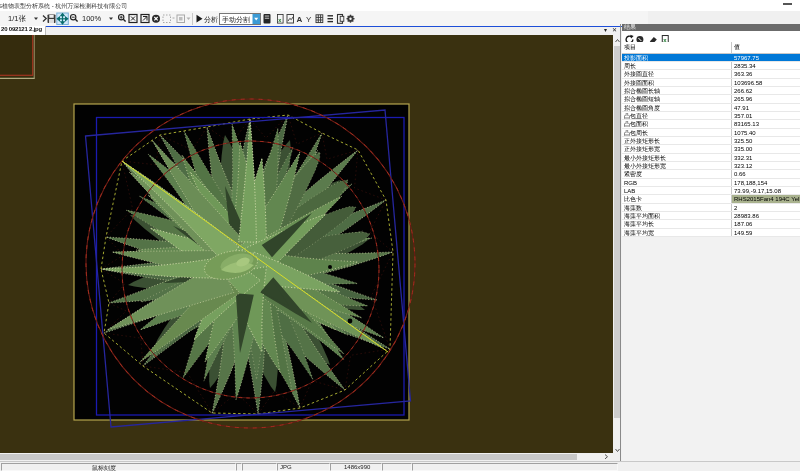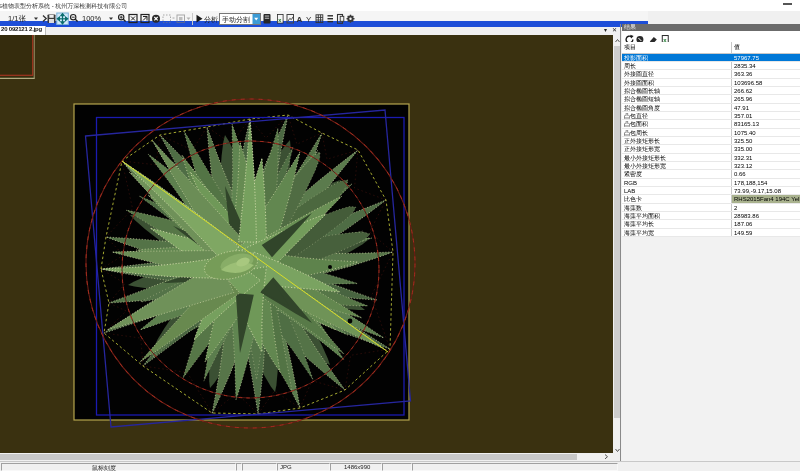--- a/index.html
+++ b/index.html
@@ -1,21 +1,21 @@
 <!DOCTYPE html>
 <html><head>
 <meta charset="utf-8">
 <style>
   * { margin:0; padding:0; box-sizing:border-box; }
   html,body { width:800px; height:471px; overflow:hidden; font-family:"Liberation Sans", sans-serif; }
   #app { position:relative; width:800px; height:471px; background:#f0f0f0; }
   .titlebar { position:absolute; left:0; top:0; width:800px; height:11px; background:#ffffff; }
   .titletext { position:absolute; left:-2px; top:2px; font-size:6px; color:#333; }
   .minbtn { position:absolute; left:783px; top:3px; width:9px; height:2px; background:#555; }
-  .toolbar { position:absolute; left:0; top:11px; width:648px; height:16px; background:#f5f5f5; border-bottom:6px solid #1d4ed8; }
+  .toolbar { position:absolute; left:0; top:11px; width:648px; height:16px; background:#f5f5f5; border-bottom:1px solid #1d4ed8; }
   .tabbar { position:absolute; left:0; top:27px; width:622px; height:8px; background:#f0f0f0; }
   .tab { position:absolute; left:0; top:-1px; width:46px; height:9px; background:#ffffff; border-right:1px solid #bbb; font-size:6px; color:#111; padding-left:1px; font-weight:bold; letter-spacing:-0.2px; }
   .tabctl { position:absolute; top:0px; font-size:7px; color:#222; }
   .canvas { position:absolute; left:0; top:35px; width:613px; height:418px; background:#3a3110; }
   .vscroll { position:absolute; left:613px; top:35px; width:7.5px; height:426px; background:#f0f0f0; }
   .vthumb { position:absolute; left:1px; top:11px; width:7px; height:372px; background:#cdcdcd; }
   .hscroll { position:absolute; left:0; top:453px; width:613px; height:8px; background:#f0f0f0; }
   .hthumb { position:absolute; left:0; top:1px; width:577px; height:6px; background:#c8c8c8; }
   .pdivider { position:absolute; left:620px; top:24px; width:1px; height:437px; background:#8a8a8a; }
   .panel { position:absolute; left:622px; top:24px; width:178px; height:437px; background:#f2f2f2; }

